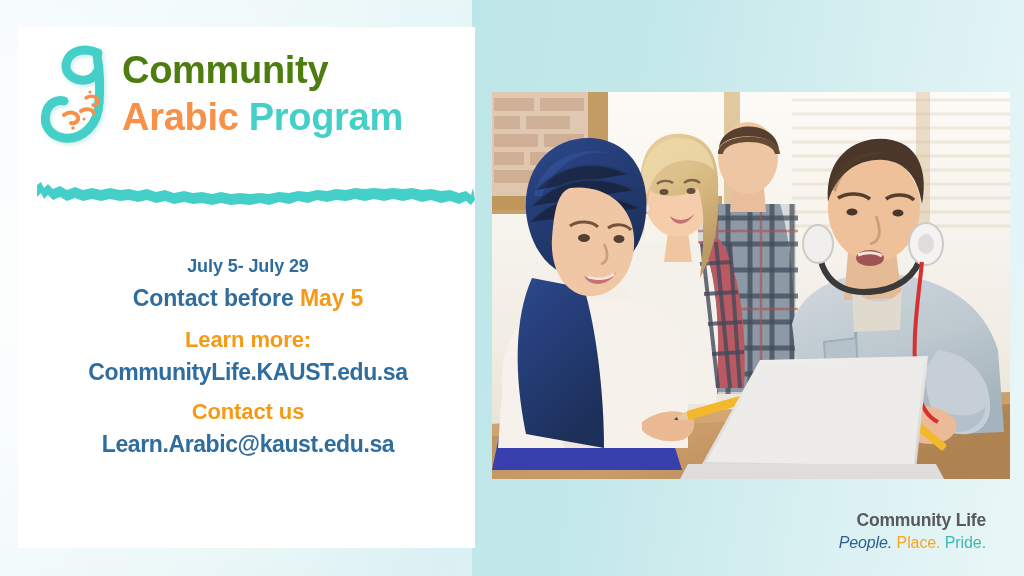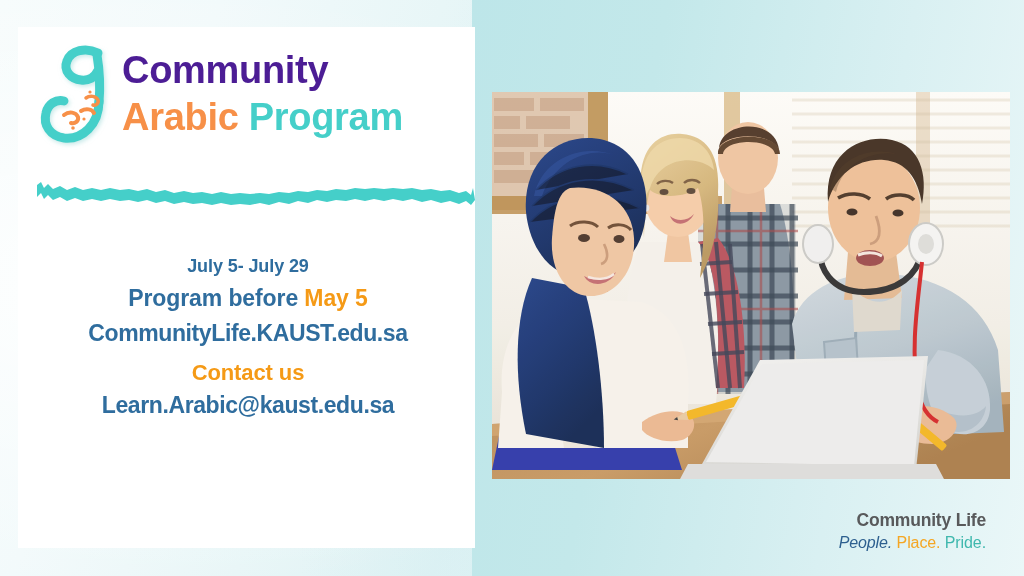--- a/index.html
+++ b/index.html
@@ -64,21 +64,21 @@
   }
   #logo-mark svg { display:block; }
 
   #title-stack {
     position:absolute;
     left:82px; top:6px;
   }
 
   .title-line1 {
     font-size:38px; font-weight:bold;
-    color:#4c1d95; letter-spacing:-.3px;
+    color:#4d7c0f; letter-spacing:-.3px;
     line-height:1.12;
     white-space:nowrap;
   }
   .title-line2 {
     font-size:38px; font-weight:bold;
     letter-spacing:-.3px; line-height:1.12;
     white-space:nowrap;
     margin-top:4px;
   }
   .w-arabic  { color:#f79048; }
@@ -239,23 +239,24 @@
     </div>
 
     <div id="body-copy">
 
 
       <div class="gap-a"></div>
 
       <div class="dates">July 5- July 29</div>
 
       <div class="deadline">
-        <span>Program  before </span><span class="hl-orange">May 5</span>
+        <span>Contact  before </span><span class="hl-orange">May 5</span>
       </div>
 
+      <div class="cta-label">Learn more:</div>
 
       <div class="cta-value">CommunityLife.KAUST.edu.sa</div>
 
       <div class="cta-label">Contact us</div>
 
       <div class="cta-value">Learn.Arabic@kaust.edu.sa</div>
     </div>
   </div>
 
   <div id="photo">

